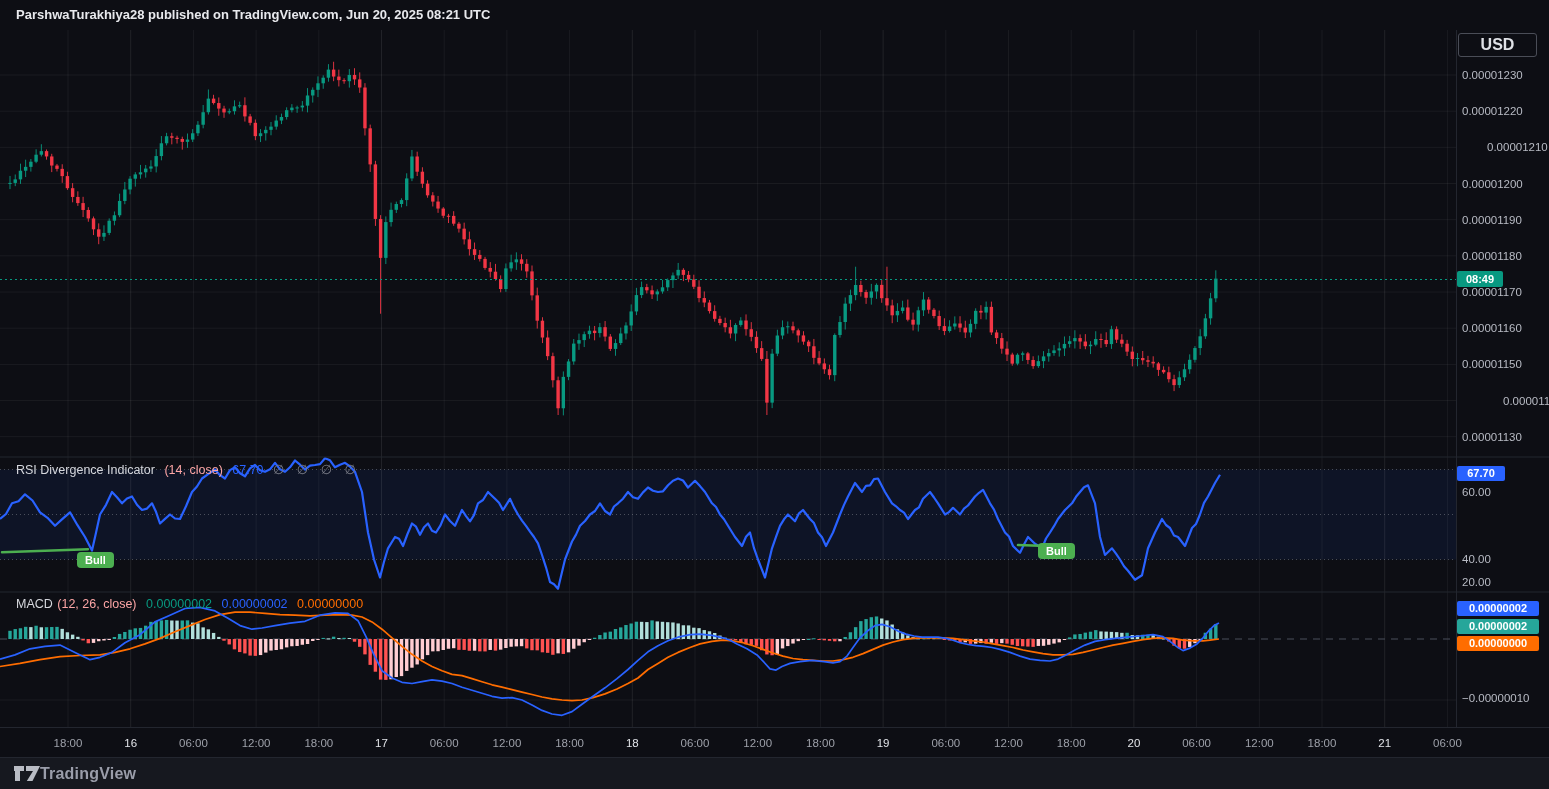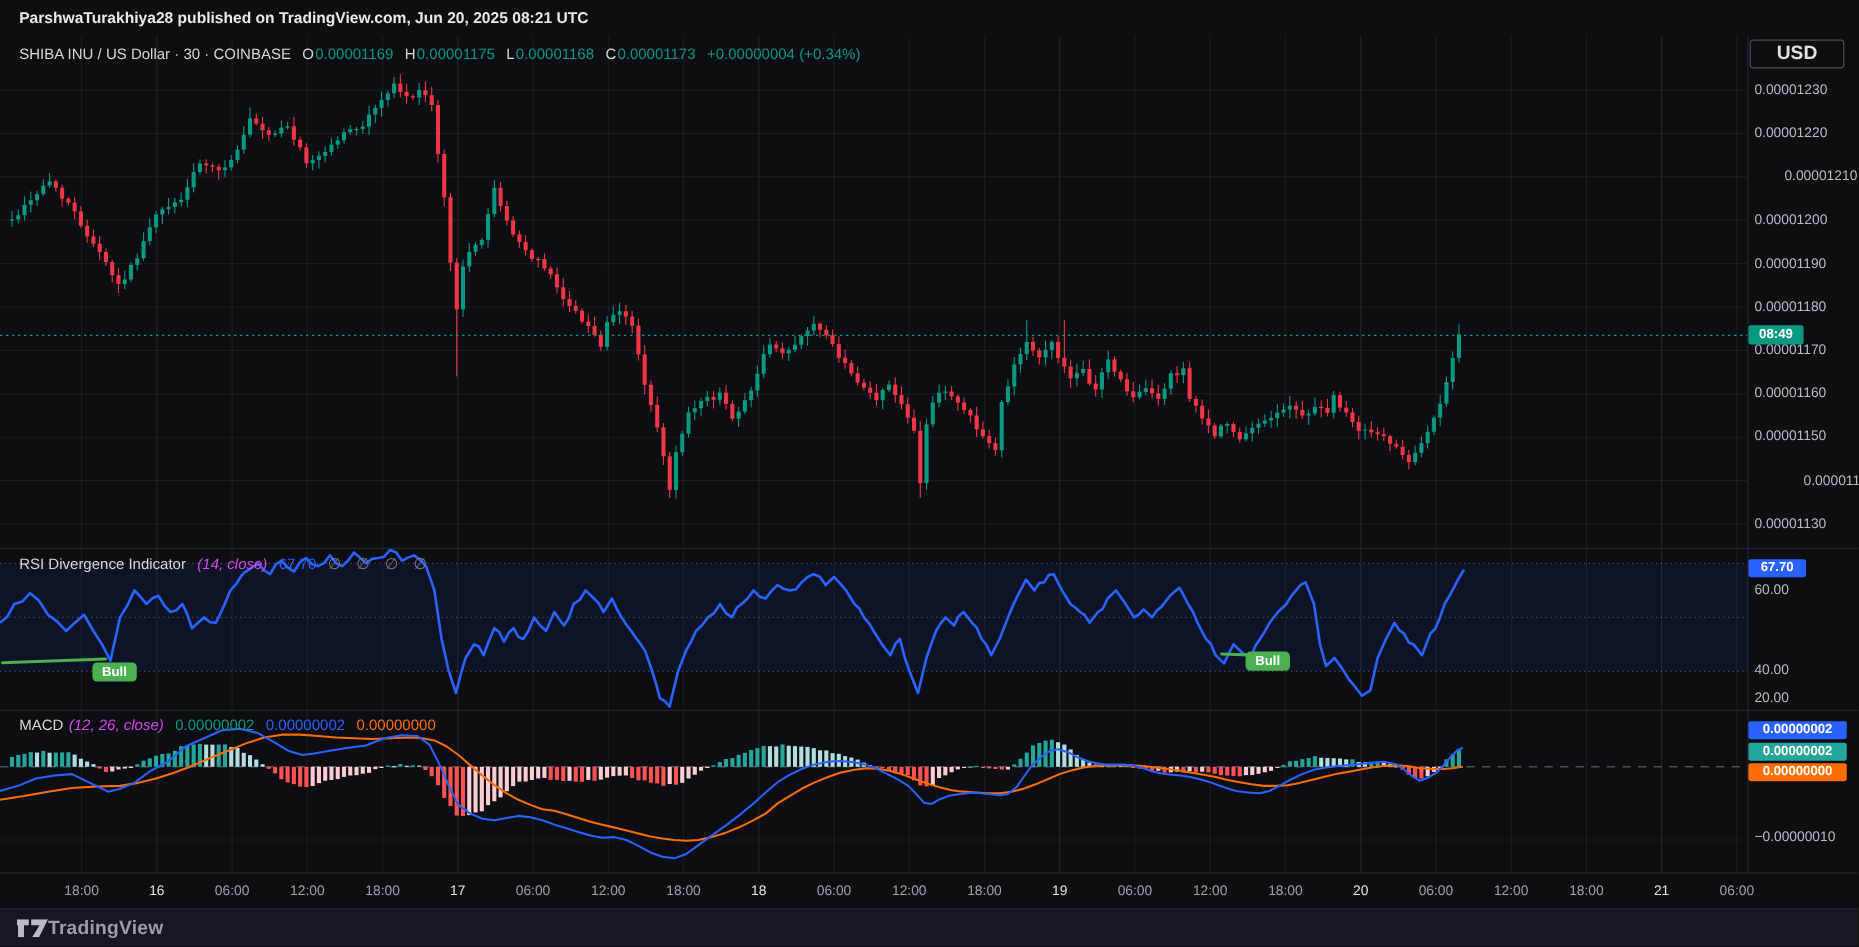--- a/index.html
+++ b/index.html
@@ -3,21 +3,21 @@
 <meta charset="utf-8">
 <style>
   html,body{margin:0;padding:0;background:#07080b;}
   .screen{position:relative;width:1549px;height:789px;background:#0d0e14;overflow:hidden;
           font-family:"Liberation Sans",sans-serif;-webkit-font-smoothing:antialiased;}
   .publish-bar{position:absolute;left:0;top:0;width:100%;height:30px;line-height:30px;
           padding-left:16px;box-sizing:border-box;font-size:13px;font-weight:700;color:#e8e9ed;background:#0d0e14;}
   #chart-svg{position:absolute;left:0;top:0;}
   .legend{position:absolute;font-size:12.5px;color:#d5d7dd;white-space:nowrap;z-index:5;}
   .legend span{margin-right:6px;}
-  .legend .param{color:#d946ef;font-style:italic;}
+  .legend .param{color:#fca5a5;}
   .legend .v-teal{color:#089981;}
   .legend .v-blue{color:#2962ff;}
   .legend .v-orange{color:#ff6d00;}
   .legend .null-sym{color:#787b86;margin-right:9px;font-size:13px;}
   .legend-main{left:16px;top:38px;}
   .legend-rsi{left:16px;top:462px;}
   .legend-macd{left:16px;top:597px;}
   .ohlc-l{margin-right:1px !important;}
   .bull{position:absolute;background:#4caf50;color:#fff;font-size:11px;font-weight:700;
         padding:2px 8px;border-radius:4px;z-index:6;}
@@ -809,28 +809,20 @@
         <rect x="1208.8999999999999" y="628.6174750457282" width="3.4" height="10.382524954271844" fill="#26a69a"></rect>
         <rect x="1214.12" y="624.0743919441956" width="3.4" height="14.925608055804446" fill="#26a69a"></rect>
         <polyline points="0,666.5 20,663.4 40,659.7 60,656.7 80,655.5 100,654.9 115,652.4 130,648.8 145,643.9 160,638.4 175,631.7 190,625.6 205,619.5 220,614.6 235,612.2 250,612.2 265,613.4 280,614.6 295,615.2 310,615.8 325,615.2 340,614.6 352,615.2 362,617.0 372,621.9 382,629.2 392,637.8 402,646.3 412,654.3 422,661.0 432,666.5 442,670.7 452,674.4 462,675.6 472,678.6 482,681.7 492,684.8 502,687.2 512,689.6 522,692.1 532,694.5 542,697.0 552,698.8 562,700.0 572,700.6 582,700.0 593,697.6 605,693.9 617,689.0 628,683.5 638,678.0 648,669.5 658,663.4 668,657.3 678,652.4 690,647.5 700,643.9 712,641.4 723,640.2 733,640.8 743,642.7 753,645.7 763,649.4 773,653.0 783,656.1 793,658.5 803,659.7 813,660.4 823,661.0 833,661.0 843,659.7 853,657.3 863,653.6 873,649.4 883,645.1 893,642.0 903,639.6 913,638.4 923,637.8 933,637.8 943,637.8 953,638.4 963,639.6 973,640.8 983,642.0 993,643.9 1003,645.7 1013,647.5 1023,650.0 1033,651.8 1043,653.6 1053,654.9 1063,654.9 1073,654.3 1083,652.4 1093,650.0 1103,647.5 1113,645.1 1123,643.3 1133,641.4 1143,639.6 1153,638.4 1163,637.8 1173,638.4 1183,640.2 1193,640.8 1203,640.8 1210,640.2 1219,639.0" fill="none" stroke="#ff6d00" stroke-width="1.7" stroke-linejoin="round"></polyline>
         <polyline points="0,659.1 15,654.9 30,648.8 45,646.3 60,645.1 75,652.4 90,659.7 100,657.3 112,652.4 125,642.7 140,634.7 155,621.9 170,615.2 185,608.5 200,607.3 215,610.9 228,618.3 240,625.6 252,629.2 262,628.0 275,625.6 290,623.1 305,621.3 320,615.2 335,612.8 348,613.4 358,620.7 366,636.6 374,654.9 382,670.7 392,678.0 402,682.3 412,683.5 422,681.7 432,679.9 442,681.1 452,683.5 462,687.2 472,690.2 482,693.3 492,696.3 502,698.2 512,697.6 522,700.0 532,704.9 542,710.4 552,714.0 562,715.3 572,711.6 582,704.3 593,696.3 605,687.8 617,678.6 628,669.5 638,660.4 648,651.8 658,645.7 668,640.8 678,637.2 690,634.7 700,634.1 712,635.3 723,637.8 730,640.2 737,643.9 747,648.8 757,654.9 764,662.2 770,668.9 776,670.1 782,666.5 790,663.4 800,661.6 812,660.4 824,661.6 833,662.8 840,661.6 847,656.1 853,647.5 860,637.8 868,630.5 875,625.6 882,624.4 890,626.8 898,631.1 906,634.1 914,636.0 922,637.2 930,637.2 938,637.2 946,638.4 953,640.2 960,642.7 968,644.5 976,645.7 984,646.3 992,647.5 1000,649.4 1010,652.4 1020,656.1 1030,659.1 1040,660.4 1050,661.0 1058,659.1 1066,654.9 1075,650.0 1085,645.1 1095,641.4 1105,639.6 1115,638.4 1127,637.2 1140,636.0 1153,634.7 1163,636.6 1170,641.4 1177,646.9 1183,650.6 1190,648.1 1197,643.9 1203,637.8 1208,631.7 1214,625.6 1219,623.1" fill="none" stroke="#2962ff" stroke-width="1.7" stroke-linejoin="round"></polyline>
       </g>
       <line x1="0" y1="457" x2="1549" y2="457" stroke="#23262f" stroke-width="1"></line>
       <line x1="0" y1="592" x2="1549" y2="592" stroke="#23262f" stroke-width="1"></line>
       <line x1="1456.5" y1="30" x2="1456.5" y2="757" stroke="#23262f" stroke-width="1"></line>
     </svg>
 
-  <div class="legend legend-main">
-    <span>SHIBA INU / US Dollar · 30 · COINBASE</span>
-    <span class="ohlc-l">O</span><span class="v-teal">0.00001169</span>
-    <span class="ohlc-l">H</span><span class="v-teal">0.00001175</span>
-    <span class="ohlc-l">L</span><span class="v-teal">0.00001168</span>
-    <span class="ohlc-l">C</span><span class="v-teal">0.00001173</span>
-    <span class="v-teal">+0.00000004 (+0.34%)</span>
-  </div>
 
   <div class="legend legend-rsi">
     <span>RSI Divergence Indicator</span>
     <span class="param">(14, close)</span>
     <span class="v-blue">67.70</span>
     <span class="null-sym">∅</span>
     <span class="null-sym">∅</span>
     <span class="null-sym">∅</span>
     <span class="null-sym">∅</span>
   </div>

